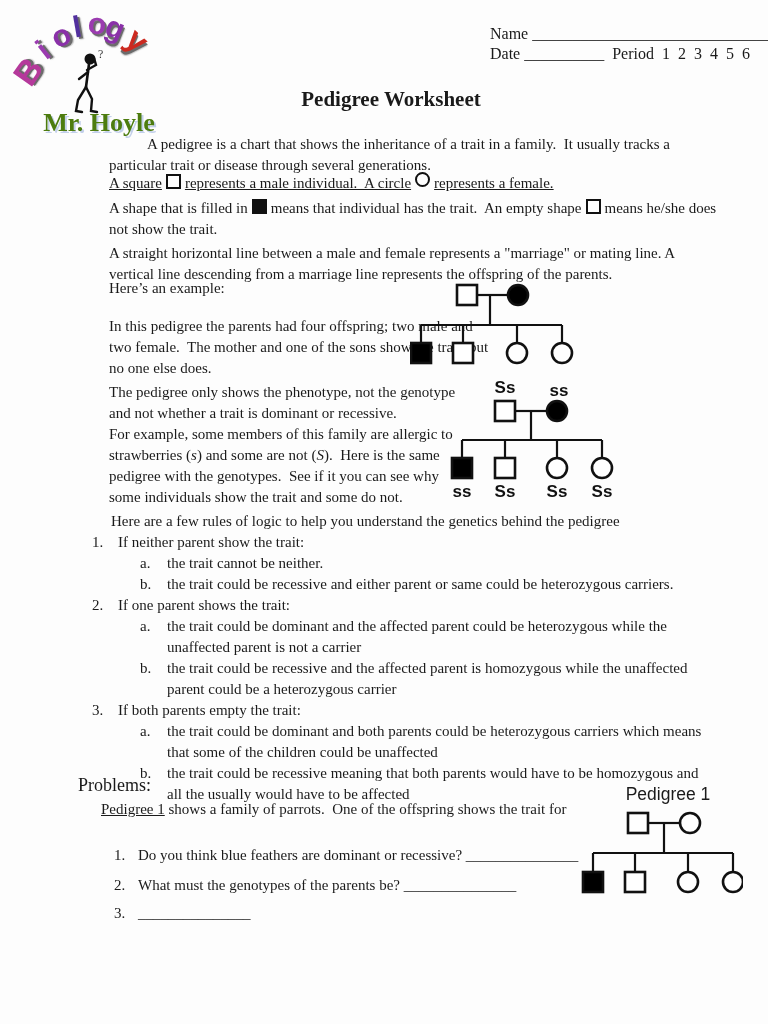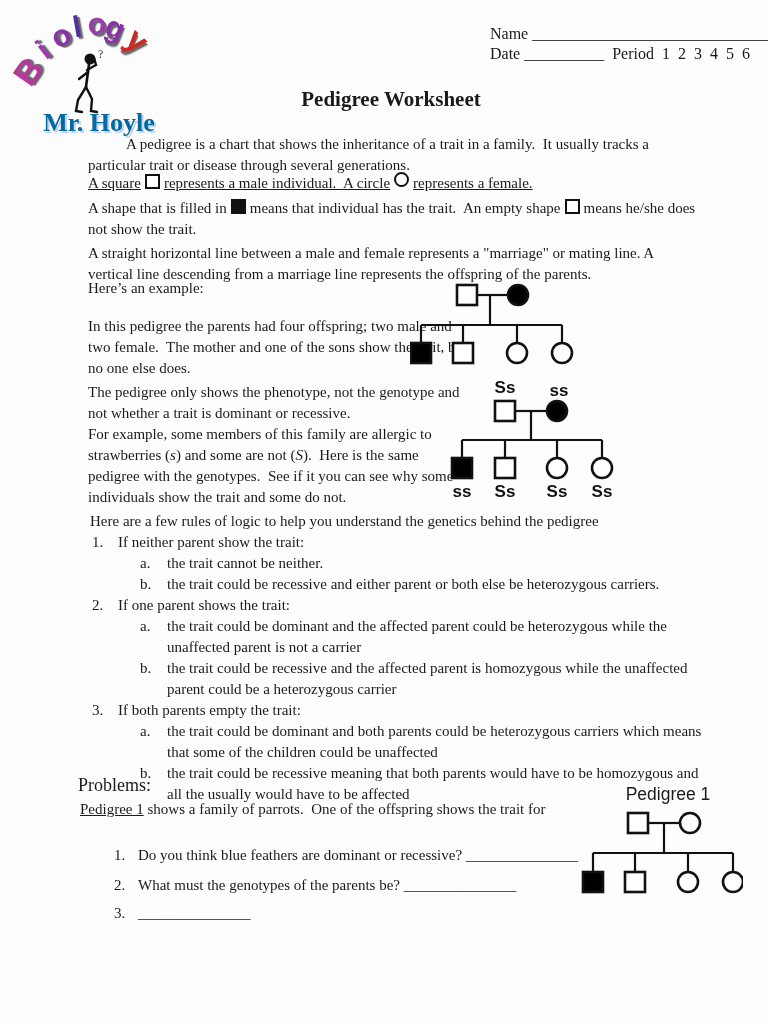--- a/index.html
+++ b/index.html
@@ -3,21 +3,21 @@
 <meta charset="utf-8">
 <style>
   html,body { margin:0; padding:0; background:#e8e8e8; }
   .page {
     position:relative; width:768px; height:1024px; margin:0 auto;
     background:#fdfdfd; overflow:hidden;
     font-family:"Liberation Serif", serif; color:#1a1a1a;
   }
   .abs { position:absolute; }
   .t { white-space:pre-wrap; }
-  .body-text { font-size:15px; line-height:21px; }
+  .body-text { font-size:15px; line-height:21px;margin-left:21px; }
 
   
   .hdr-line { font-size:16px; line-height:20px; white-space:pre; }
 
   
   .title { width:782px; text-align:center; font-size:21px; font-weight:bold; }
 
   
   .logo { width:180px; height:132px; }
   .logo-letter {
@@ -27,21 +27,21 @@
   }
   .L0 { left:6px;  top:46px; transform:rotate(-55deg); color:#b5399b; font-size:34px; }
   .L1 { left:29px; top:27px; transform:rotate(-38deg); color:#9b3bb0; }
   .L2 { left:42px; top:13px; transform:rotate(-24deg); color:#8a31a8; }
   .L3 { left:63px; top:4px;  transform:rotate(-10deg); color:#52309e; }
   .L4 { left:78px; top:1px;  transform:rotate(4deg);   color:#9b3bb0; }
   .L5 { left:96px; top:5px;  transform:rotate(22deg);  color:#8a31a8; }
   .L6 { left:118px;top:16px; transform:rotate(42deg);  color:#cc2a20; font-size:32px; }
   .teacher {
     width:150px; text-align:center; font-weight:bold; font-size:26px;
-    color:#0369a1; text-shadow:2px 2px 0 #c3d0ea; font-family:"Liberation Serif", serif;
+    color:#4d7c0f; text-shadow:2px 2px 0 #c3d0ea; font-family:"Liberation Serif", serif;
   }
 
   
   .glyph { display:inline-block; width:11px; height:11px; border:2px solid #111; margin:0 4px; vertical-align:-1px; background:#fff; }
   .glyph.circle { border-radius:50%; vertical-align:1px; }
   .glyph.filled { background:#111; }
 
   
   .rule-row, .sub-row { display:flex; font-size:15px; line-height:21px; }
   .rule-num { width:26px; flex:none; }
@@ -153,21 +153,21 @@
     <div class="rule-row">
       <span class="rule-num">1.</span>
       <span class="rule-text t">If neither parent show the trait:</span>
     </div>
     <div class="sub-row">
       <span class="sub-num">a.</span>
       <span class="sub-text t">the trait cannot be neither.</span>
     </div>
     <div class="sub-row">
       <span class="sub-num">b.</span>
-      <span class="sub-text t">the trait could be recessive and either parent or both else be heterozygous carriers.</span>
+      <span class="sub-text t">the trait could be recessive and either parent or same could be heterozygous carriers.</span>
     </div>
     <div class="rule-row">
       <span class="rule-num">2.</span>
       <span class="rule-text t">If one parent shows the trait:</span>
     </div>
     <div class="sub-row">
       <span class="sub-num">a.</span>
       <span class="sub-text t">the trait could be dominant and the affected parent could be heterozygous while the unaffected parent is not a carrier</span>
     </div>
     <div class="sub-row">

